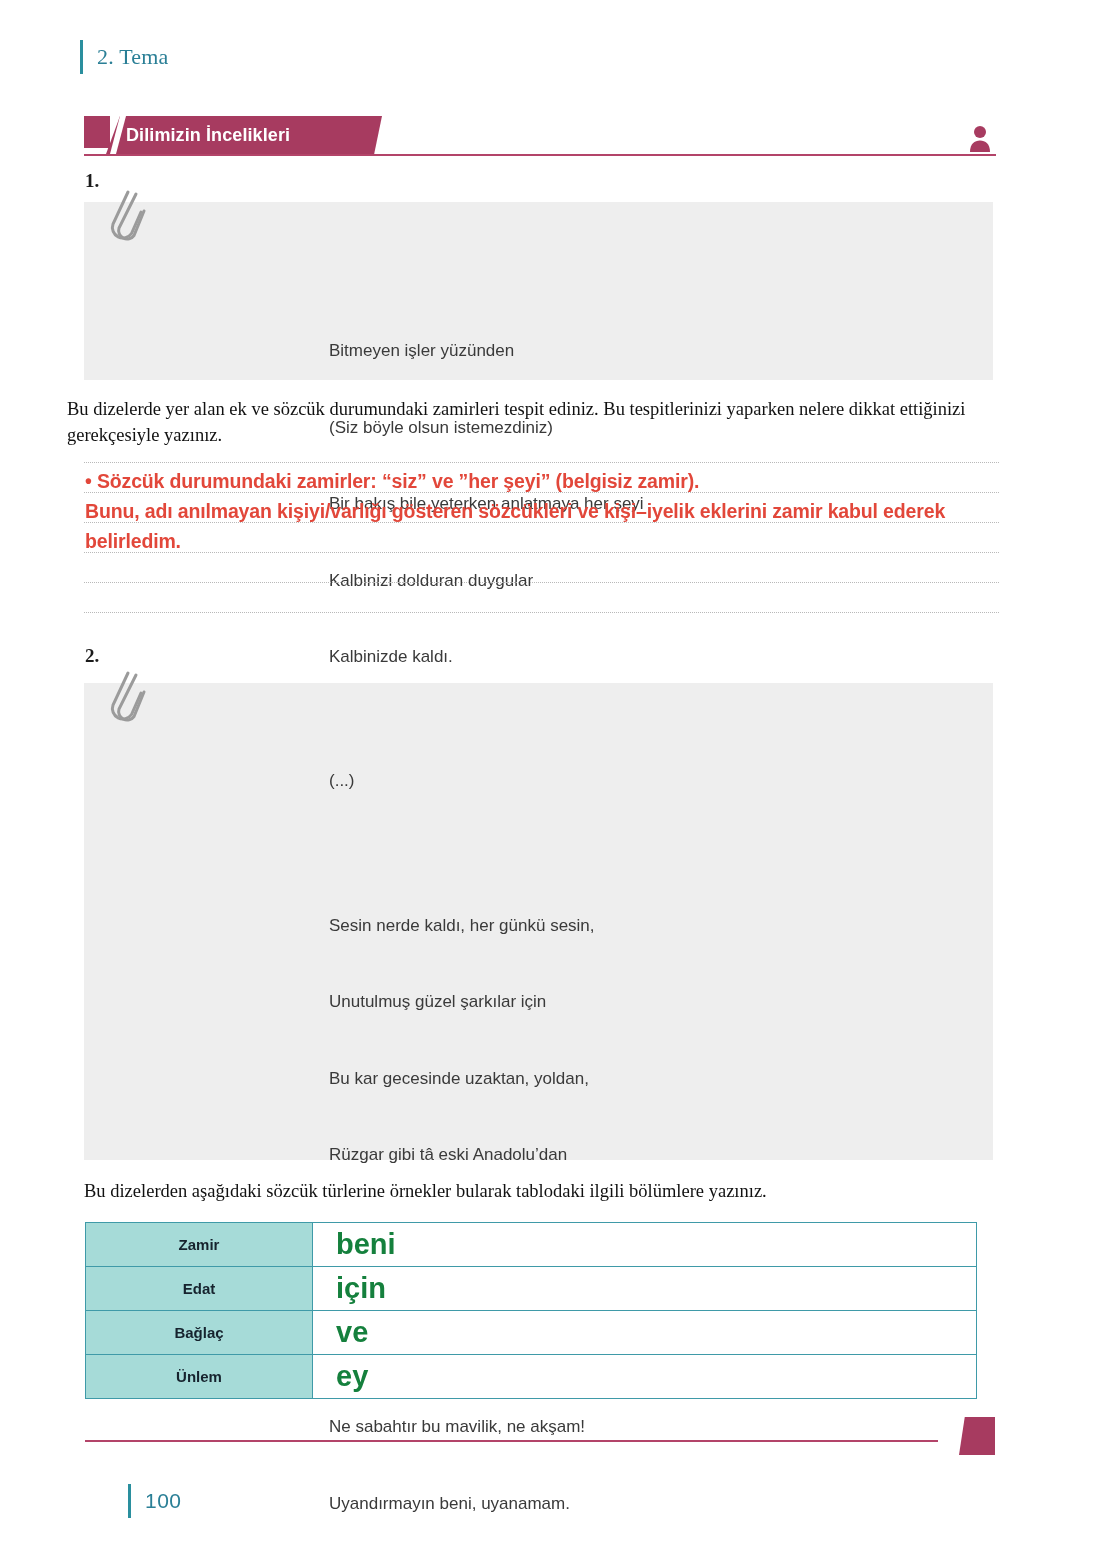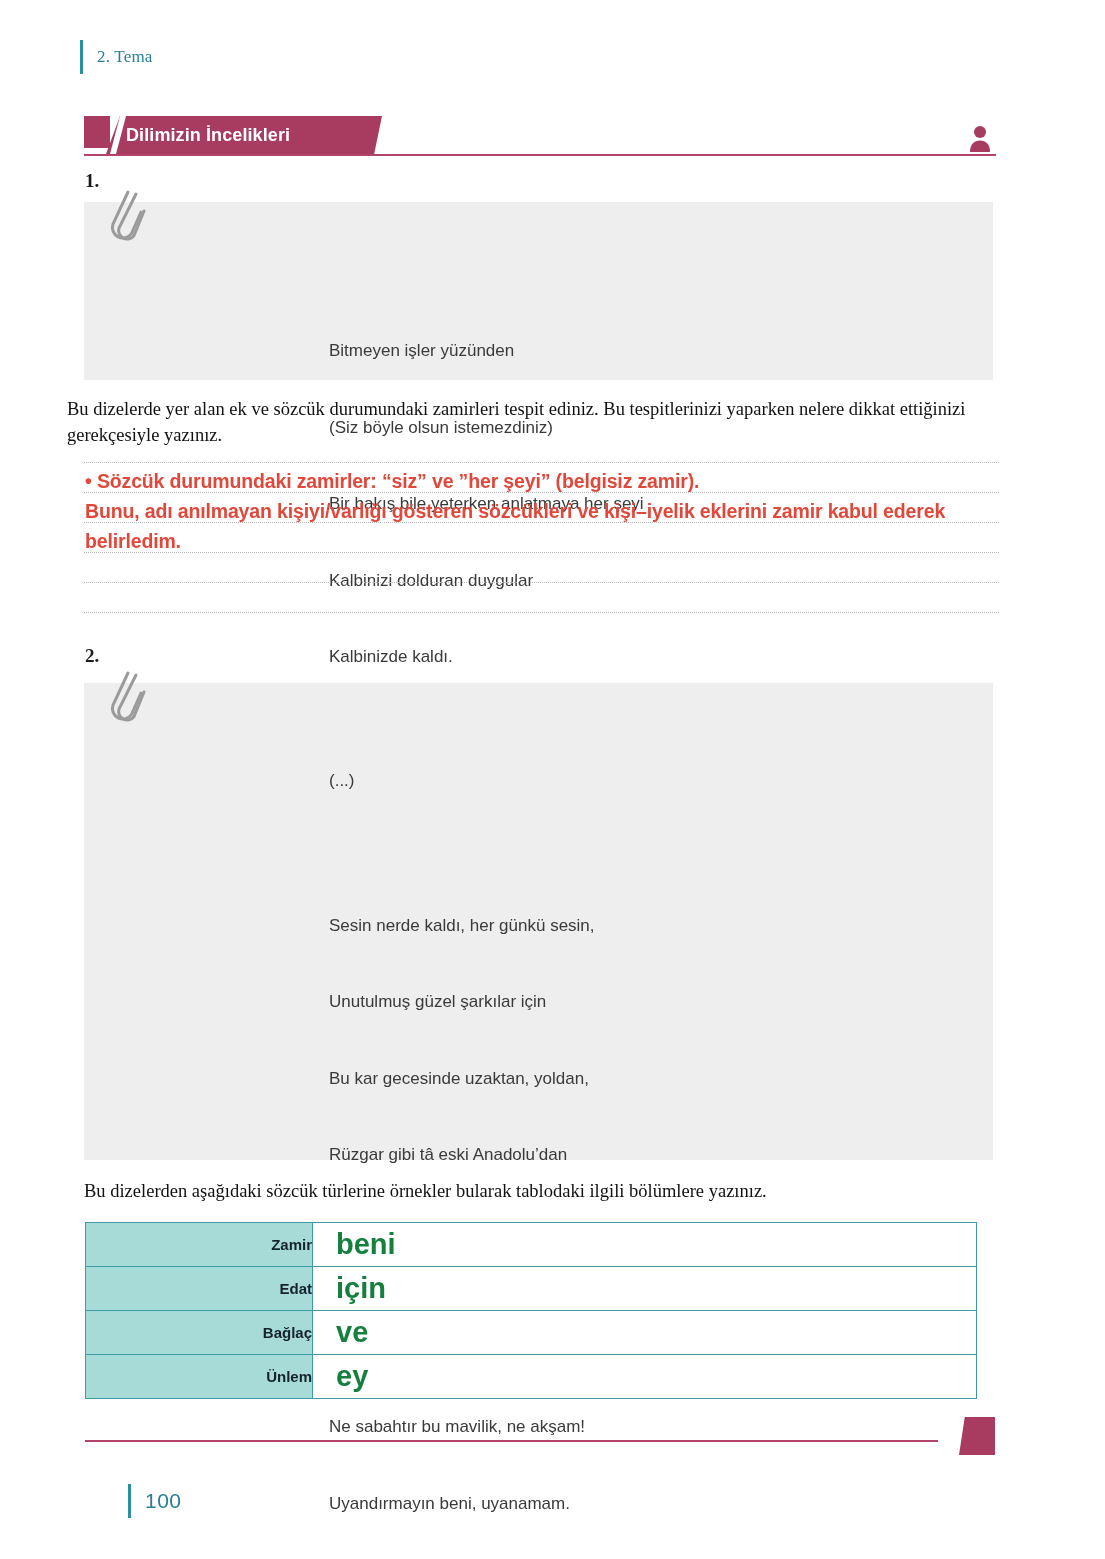--- a/index.html
+++ b/index.html
@@ -28,21 +28,21 @@
     height: 34px;
   }
   .theme-rule {
     width: 3px;
     height: 34px;
     background: #2a8f9e;
     margin-right: 14px;
   }
   .theme-label {
     font-family: "Liberation Serif", serif;
-    font-size: 17px;
+    font-size: 22px;
     color: #2a7f96;
     letter-spacing: .2px;
   }
 
   
   .banner-wrap {
     position: absolute;
     left: 84px;
     top: 116px;
     width: 912px;
@@ -197,21 +197,21 @@
     border-collapse: collapse;
   }
   .tbl td {
     border: 1.5px solid #3f9aa8;
     height: 44px;
     padding: 0;
   }
   .tbl td.lbl {
     width: 227px;
     background: #a6dbd8;
-    text-align: right;
+    text-align: center;
     font-size: 15px;
     font-weight: bold;
     color: #16232e;
   }
   .tbl td.val {
     background: #ffffff;
     padding-left: 23px;
     color: #15803d;
     font-size: 29px;
     font-weight: bold;

